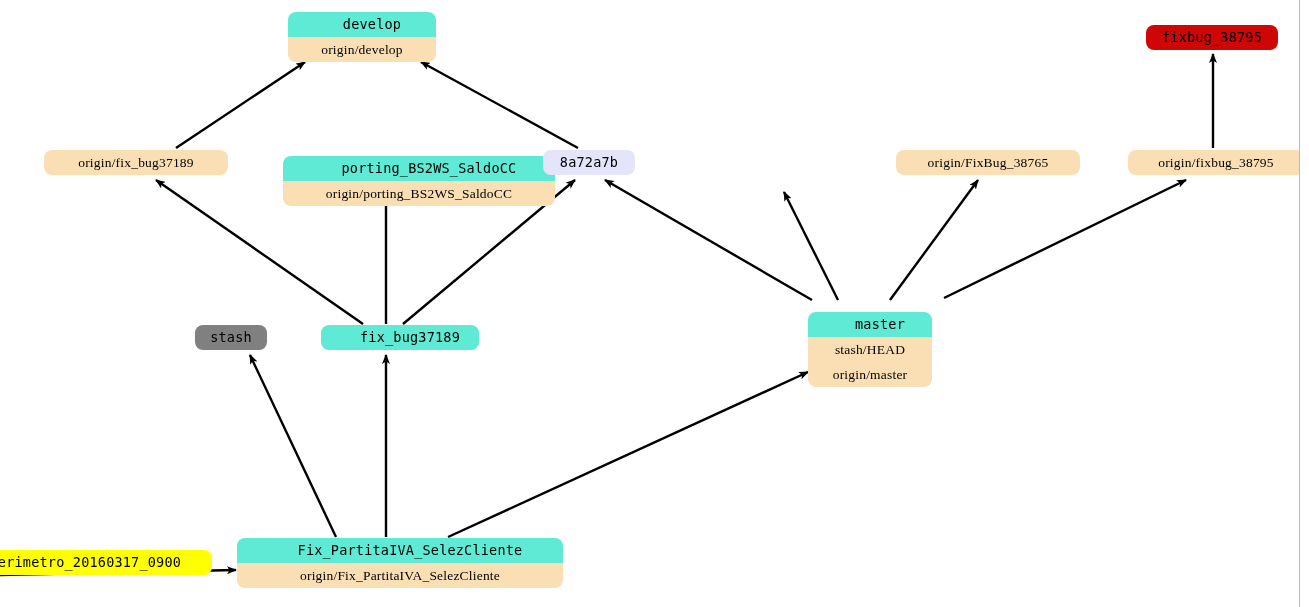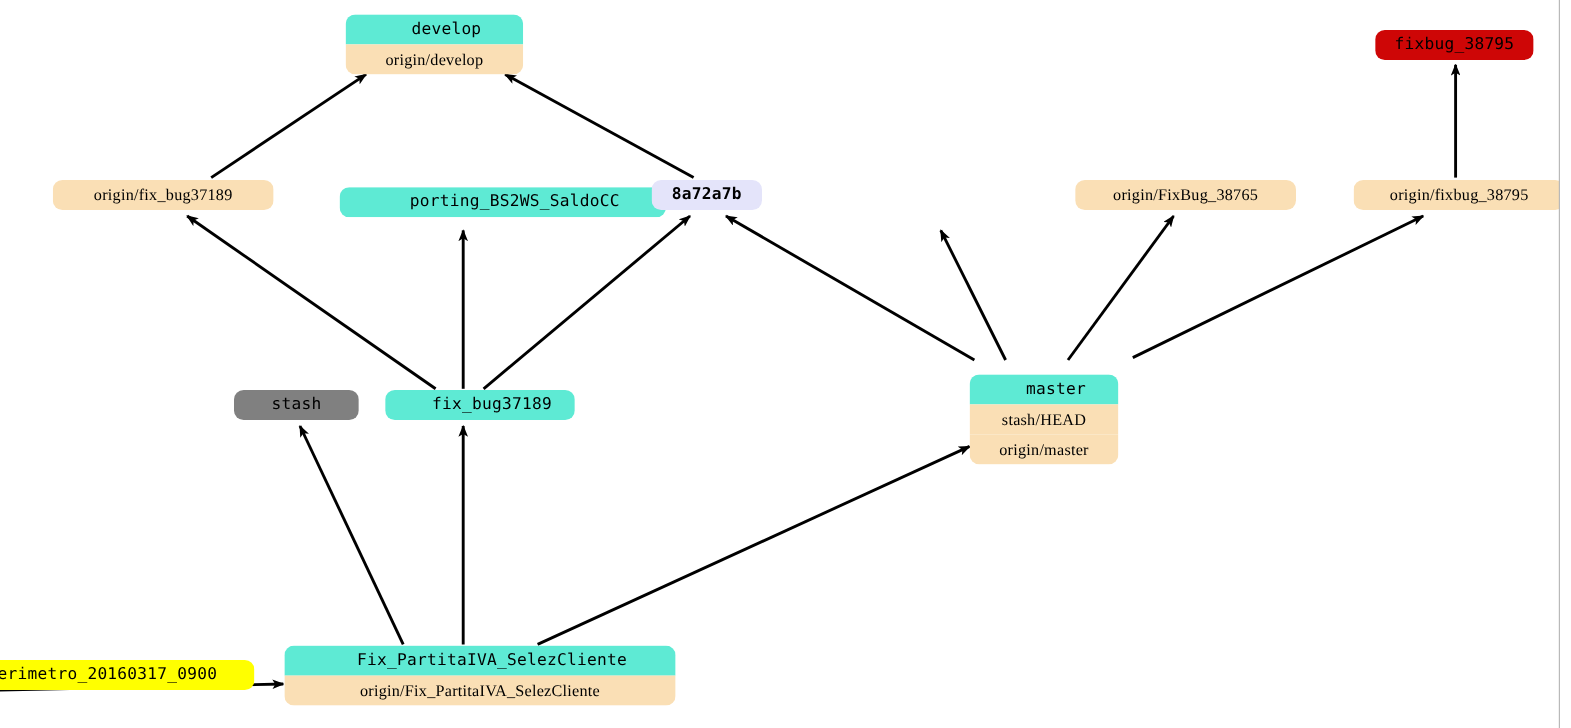--- a/index.html
+++ b/index.html
@@ -38,21 +38,21 @@
     height: 25px;
     letter-spacing: 0.2px;
     color: #000000;
     text-align: center;
     padding: 0 12px;
     box-sizing: border-box;
   }
   .row.head-green   { background: #5eead4; padding-left: 32px; }
   .row.head-red     { background: #ce0606; }
   .row.head-gray    { background: #808080; }
-  .row.head-lav     { background: #e4e4fa; font-weight: bold; }
+  .row.head-lav     { background: #e4e4fa; }
   .row.head-yellow  { background: #ffff00; }
   .row.remote       { background: #fadfb5; font-family: Liberation Serif, serif; }
 
   
   #right-rule {
     position: absolute;
     top: 0;
     right: 9px;
     width: 1px;
     height: 607px;
@@ -102,38 +102,39 @@
         <div class="row remote">origin/develop</div>
       </div>
       <div class="node" style="left: 1146px; top: 25px; width: 132px;">
         <div class="row head-red">fixbug_38795</div>
       </div>
       <div class="node" style="left: 44px; top: 150px; width: 184px;">
         <div class="row remote">origin/fix_bug37189</div>
       </div>
       <div class="node" style="left: 262px; top: 156px; width: 272px; margin-left: 21px;">
         <div class="row head-green">porting_BS2WS_SaldoCC</div>
+        <div class="row remote">origin/porting_BS2WS_SaldoCC</div>
       </div>
       <div class="node" style="left: 543px; top: 150px; width: 92px;">
         <div class="row head-lav">8a72a7b</div>
       </div>
       <div class="node" style="left: 669px; top: 140px; width: 186px;">
       </div>
       <div class="node" style="left: 896px; top: 150px; width: 184px;">
         <div class="row remote">origin/FixBug_38765</div>
       </div>
       <div class="node" style="left: 1128px; top: 150px; width: 176px;">
         <div class="row remote">origin/fixbug_38795</div>
       </div>
       <div class="node" style="left: 808px; top: 312px; width: 124px;">
         <div class="row head-green">master</div>
         <div class="row remote">stash/HEAD</div>
         <div class="row remote">origin/master</div>
       </div>
-      <div class="node" style="left: 195px; top: 325px; width: 104px;">
+      <div class="node" style="left: 195px; top: 325px; width: 72px;">
         <div class="row head-gray">stash</div>
       </div>
       <div class="node" style="left: 321px; top: 325px; width: 158px;">
         <div class="row head-green">fix_bug37189</div>
       </div>
       <div class="node" style="left: 237px; top: 538px; width: 326px;">
         <div class="row head-green">Fix_PartitaIVA_SelezCliente</div>
         <div class="row remote">origin/Fix_PartitaIVA_SelezCliente</div>
       </div>
       <div class="node" style="left: -58px; top: 550px; width: 270px; border-radius: 0px 8px 8px 0px;">

